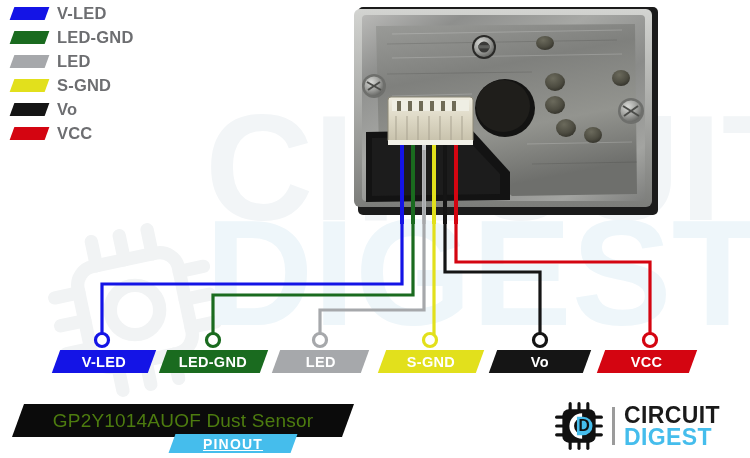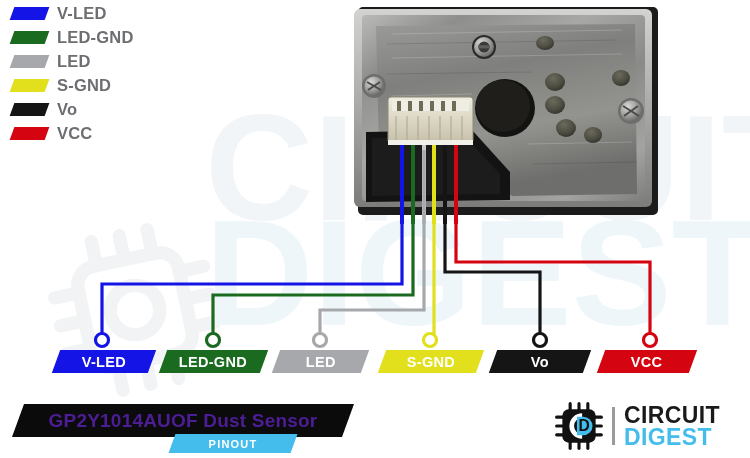--- a/index.html
+++ b/index.html
@@ -49,31 +49,31 @@
   }
 
   
   #titlebar{
     position:absolute;left:18px;top:404px;width:330px;height:33px;
     background:#0b0b0b;transform:skewX(-20deg);
   }
   #titletext{
     position:absolute;left:18px;top:404px;width:330px;height:33px;
     display:flex;align-items:center;justify-content:center;
-    color:#4c1d95;font-weight:bold;font-size:19px;letter-spacing:.2px;
+    color:#4d7c0f;font-weight:normal;font-size:19px;letter-spacing:.2px;
     white-space:nowrap;
   }
   #pinoutbar{
     position:absolute;left:172px;top:434px;width:122px;height:19px;
     background:#45bdec;transform:skewX(-20deg);
   }
   #pinouttext{
     position:absolute;left:172px;top:434px;width:122px;height:19px;
     display:flex;align-items:center;justify-content:center;
-    color:#ffffff;font-weight:bold;font-size:11px;letter-spacing:1.2px;
+    color:#ffffff;font-weight:bold;font-size:14px;letter-spacing:1.2px;text-decoration:underline;
   }
 
   
   #brand{position:absolute;left:553px;top:400px;width:185px;height:52px;display:flex;align-items:center;}
   #brand-chip{width:52px;height:52px;flex:0 0 auto;}
   #brand-div{width:3px;height:38px;background:#9b9b9b;margin:0 9px 0 7px;flex:0 0 auto;}
   #brand-words{display:flex;flex-direction:column;line-height:.96;}
   #brand-top{font-size:23px;font-weight:bold;color:#1a1a1a;letter-spacing:.4px;}
   #brand-bot{font-size:23px;font-weight:bold;color:#45bdec;letter-spacing:.4px;}
 </style>

